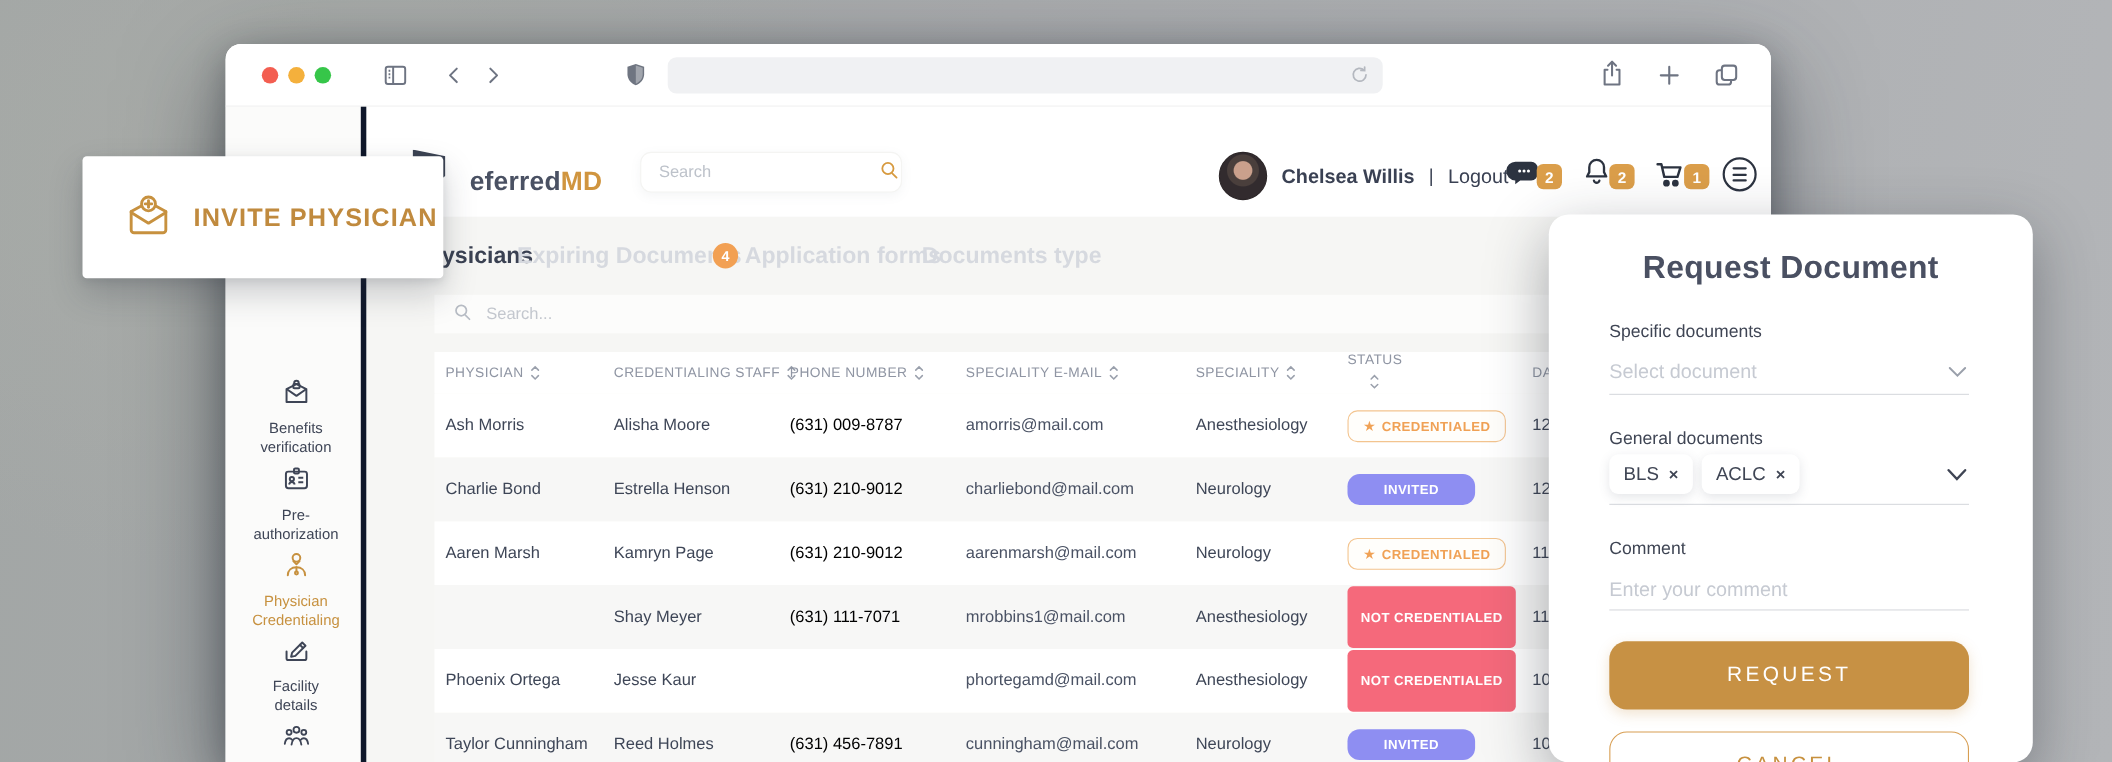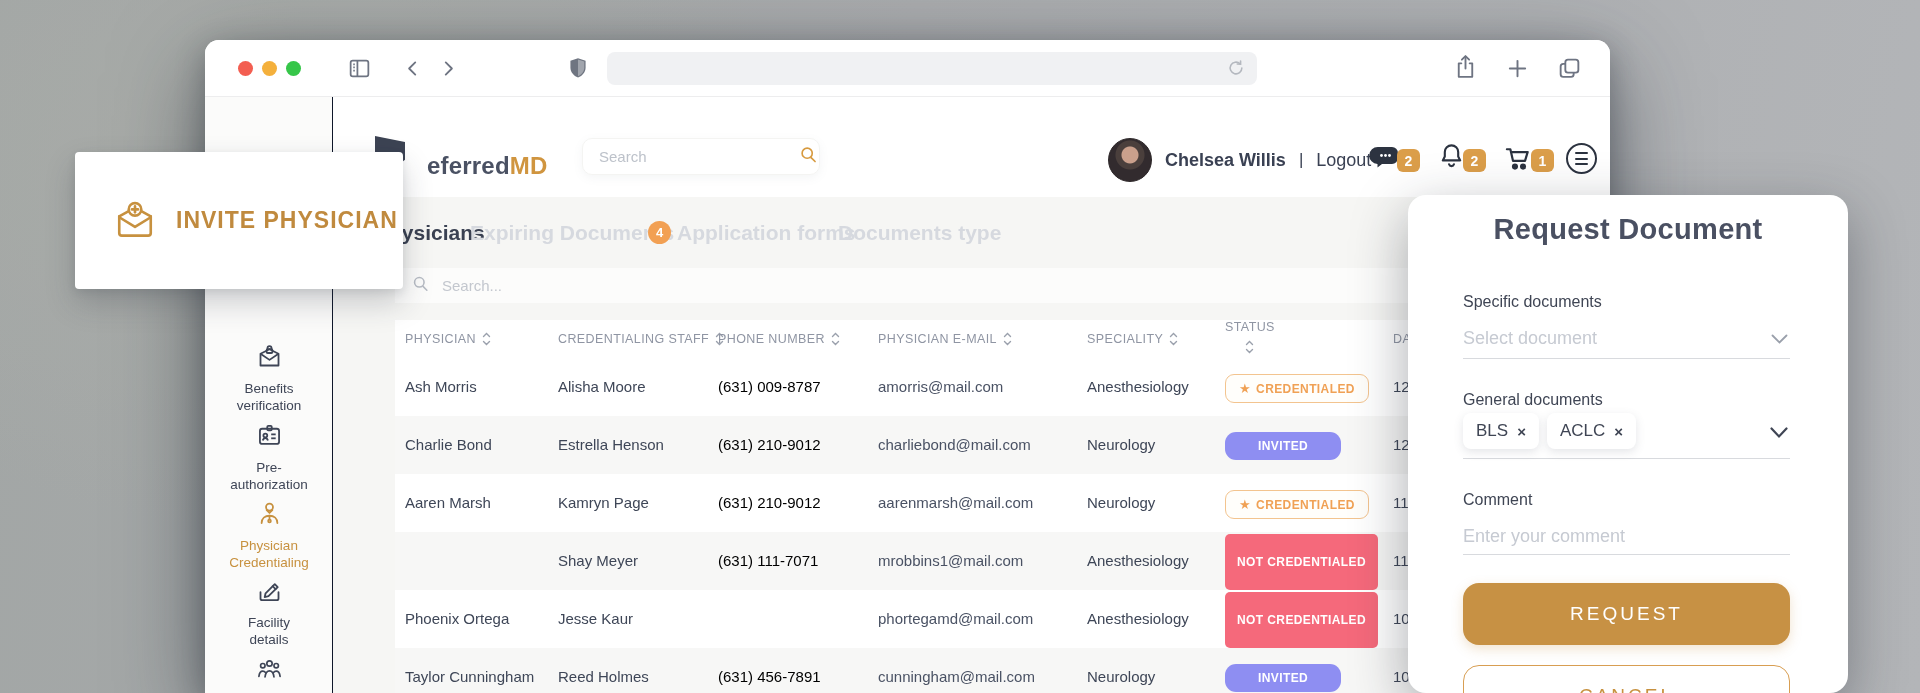--- a/index.html
+++ b/index.html
@@ -22,21 +22,21 @@
   .i-back{left:198px;top:18px;}
   .i-fwd{left:232px;top:18px;}
   .i-shield{left:360px;top:15px;}
   .urlbar{position:absolute;left:402px;top:12px;width:650px;height:33px;background:#f0f1f3;border-radius:8px;}
   .i-refresh{position:absolute;right:11px;top:6px;color:#b4b8bf;}
   .i-share{left:1248px;top:14px;}
   .i-plus{left:1301px;top:17px;}
   .i-tabs{left:1352px;top:16px;}
   
   .appheader{position:absolute;left:128px;top:57px;width:1277px;height:100px;background:#fff;}
-  .sidebar{position:absolute;left:0;top:57px;width:128px;height:596px;background:#fbfbfa;border-right:1px solid #0f172a;}
+  .sidebar{position:absolute;left:0;top:57px;width:128px;height:596px;background:#fbfbfa;border-right:5px solid #0f172a;}
   .content{position:absolute;left:128px;top:157px;width:1277px;height:496px;background:#f6f6f4;}
   
   .logo-mark{position:absolute;left:170px;top:96px;width:30px;height:34px;background:#3c4353;
     clip-path:polygon(0 0,100% 18%,100% 70%,55% 100%,0 78%);}
   .logo-text{position:absolute;left:222px;top:104px;height:44px;line-height:44px;font-size:24px;font-weight:600;color:#4a5163;letter-spacing:.2px;}
   .logo-accent{color:#d0953f;font-weight:700;}
   
   .hsearch{position:absolute;left:377px;top:98px;width:238px;height:37px;background:#fff;border:1px solid #f4f4f2;
     border-radius:10px;box-shadow:0 3px 10px rgba(120,125,135,.08);display:flex;align-items:center;padding:0 14px 0 16px;}
   .hsearch input{flex:1;border:none;outline:none;background:transparent;font-size:15px;color:#5a6170;font-family:inherit;}
@@ -94,27 +94,27 @@
   .colc1{left:10px;}.colc2{left:163px;}.colc3{left:323px;}.colc4{left:483px;}.colc5{left:692px;}.colc6{left:830px;flex-direction:column;}.colc7{left:998px;}
   .cell-phone{color:#000000;}
   .cell-email{color:#4a5264;}
   .badge{display:inline-block;vertical-align:middle;font-size:12px;font-weight:700;letter-spacing:.4px;line-height:1;}
   .b-cred{border:1.5px solid #f3c48f;color:#f0a155;background:#fffefb;border-radius:9px;padding:7px 13px;}
   .b-cred .star{color:#f0a155;font-size:13px;margin-right:5px;}
   .b-inv{background:#8e8ef2;color:#fff;border-radius:11px;padding:8px 33px;}
   .b-ncred{background:#f5697b;color:#fff;border-radius:5px;padding:22px 12px;}
   .sort{color:#9aa0ac;}
   
-  .invite-card{position:absolute;left:75px;top:152px;width:328px;height:137px;background:#fff;border-radius:4px;
+  .invite-card{position:absolute;left:75px;top:142px;width:328px;height:111px;background:#fff;border-radius:4px;
     box-shadow:0 14px 30px rgba(40,46,60,.22),0 3px 8px rgba(40,46,60,.10);z-index:5;display:flex;align-items:center;padding-left:37px;gap:18px;}
   .invite-label{font-size:23px;font-weight:700;letter-spacing:1px;color:#c08a3e;}
   
   .panel{position:absolute;left:1408px;top:195px;width:440px;height:498px;background:#fff;border-radius:18px;
     box-shadow:0 18px 55px rgba(28,33,45,.38);z-index:6;}
-  .panel-title{position:absolute;left:0;top:18px;width:100%;text-align:center;font-size:29px;font-weight:700;color:#4a5062;letter-spacing:.3px;}
+  .panel-title{position:absolute;left:0;top:33px;width:100%;text-align:center;font-size:29px;font-weight:700;color:#4a5062;letter-spacing:.3px;}
   .plabel{position:absolute;left:55px;font-size:16px;font-weight:500;color:#3f4554;}
   .pl1{top:98px;}.pl2{top:196px;}.pl3{top:296px;}
   .pfield{position:absolute;left:55px;width:327px;border-bottom:1px solid #d8dade;}
   .pf1{top:126px;height:38px;}
   .pf2{top:216px;height:48px;}
   .pf3{top:324px;height:36px;}
   .placeholder{font-size:18px;color:#c6cad2;line-height:34px;}
   .pfield input{width:290px;border:none;outline:none;background:transparent;font-size:18px;color:#0c4a6e;line-height:34px;font-family:inherit;}
   .pfield input::placeholder{color:#c6cad2;}
   .pchev{position:absolute;right:2px;}
@@ -364,21 +364,21 @@
           </svg>
         </span>
       <span class="th colc3">
           <span>PHONE NUMBER</span>
           <svg class="sort" width="9" height="14" viewBox="0 0 9 14" fill="none" stroke="currentColor" stroke-width="1.4" stroke-linecap="round">
             <polyline points="1.5,4.5 4.5,1.5 7.5,4.5"></polyline>
             <polyline points="1.5,9.5 4.5,12.5 7.5,9.5"></polyline>
           </svg>
         </span>
       <span class="th colc4">
-          <span>PHYSICIAN E-MAIL</span>
+          <span>SPECIALITY E-MAIL</span>
           <svg class="sort" width="9" height="14" viewBox="0 0 9 14" fill="none" stroke="currentColor" stroke-width="1.4" stroke-linecap="round">
             <polyline points="1.5,4.5 4.5,1.5 7.5,4.5"></polyline>
             <polyline points="1.5,9.5 4.5,12.5 7.5,9.5"></polyline>
           </svg>
         </span>
       <span class="th colc5">
           <span>SPECIALITY</span>
           <svg class="sort" width="9" height="14" viewBox="0 0 9 14" fill="none" stroke="currentColor" stroke-width="1.4" stroke-linecap="round">
             <polyline points="1.5,4.5 4.5,1.5 7.5,4.5"></polyline>
             <polyline points="1.5,9.5 4.5,12.5 7.5,9.5"></polyline>

